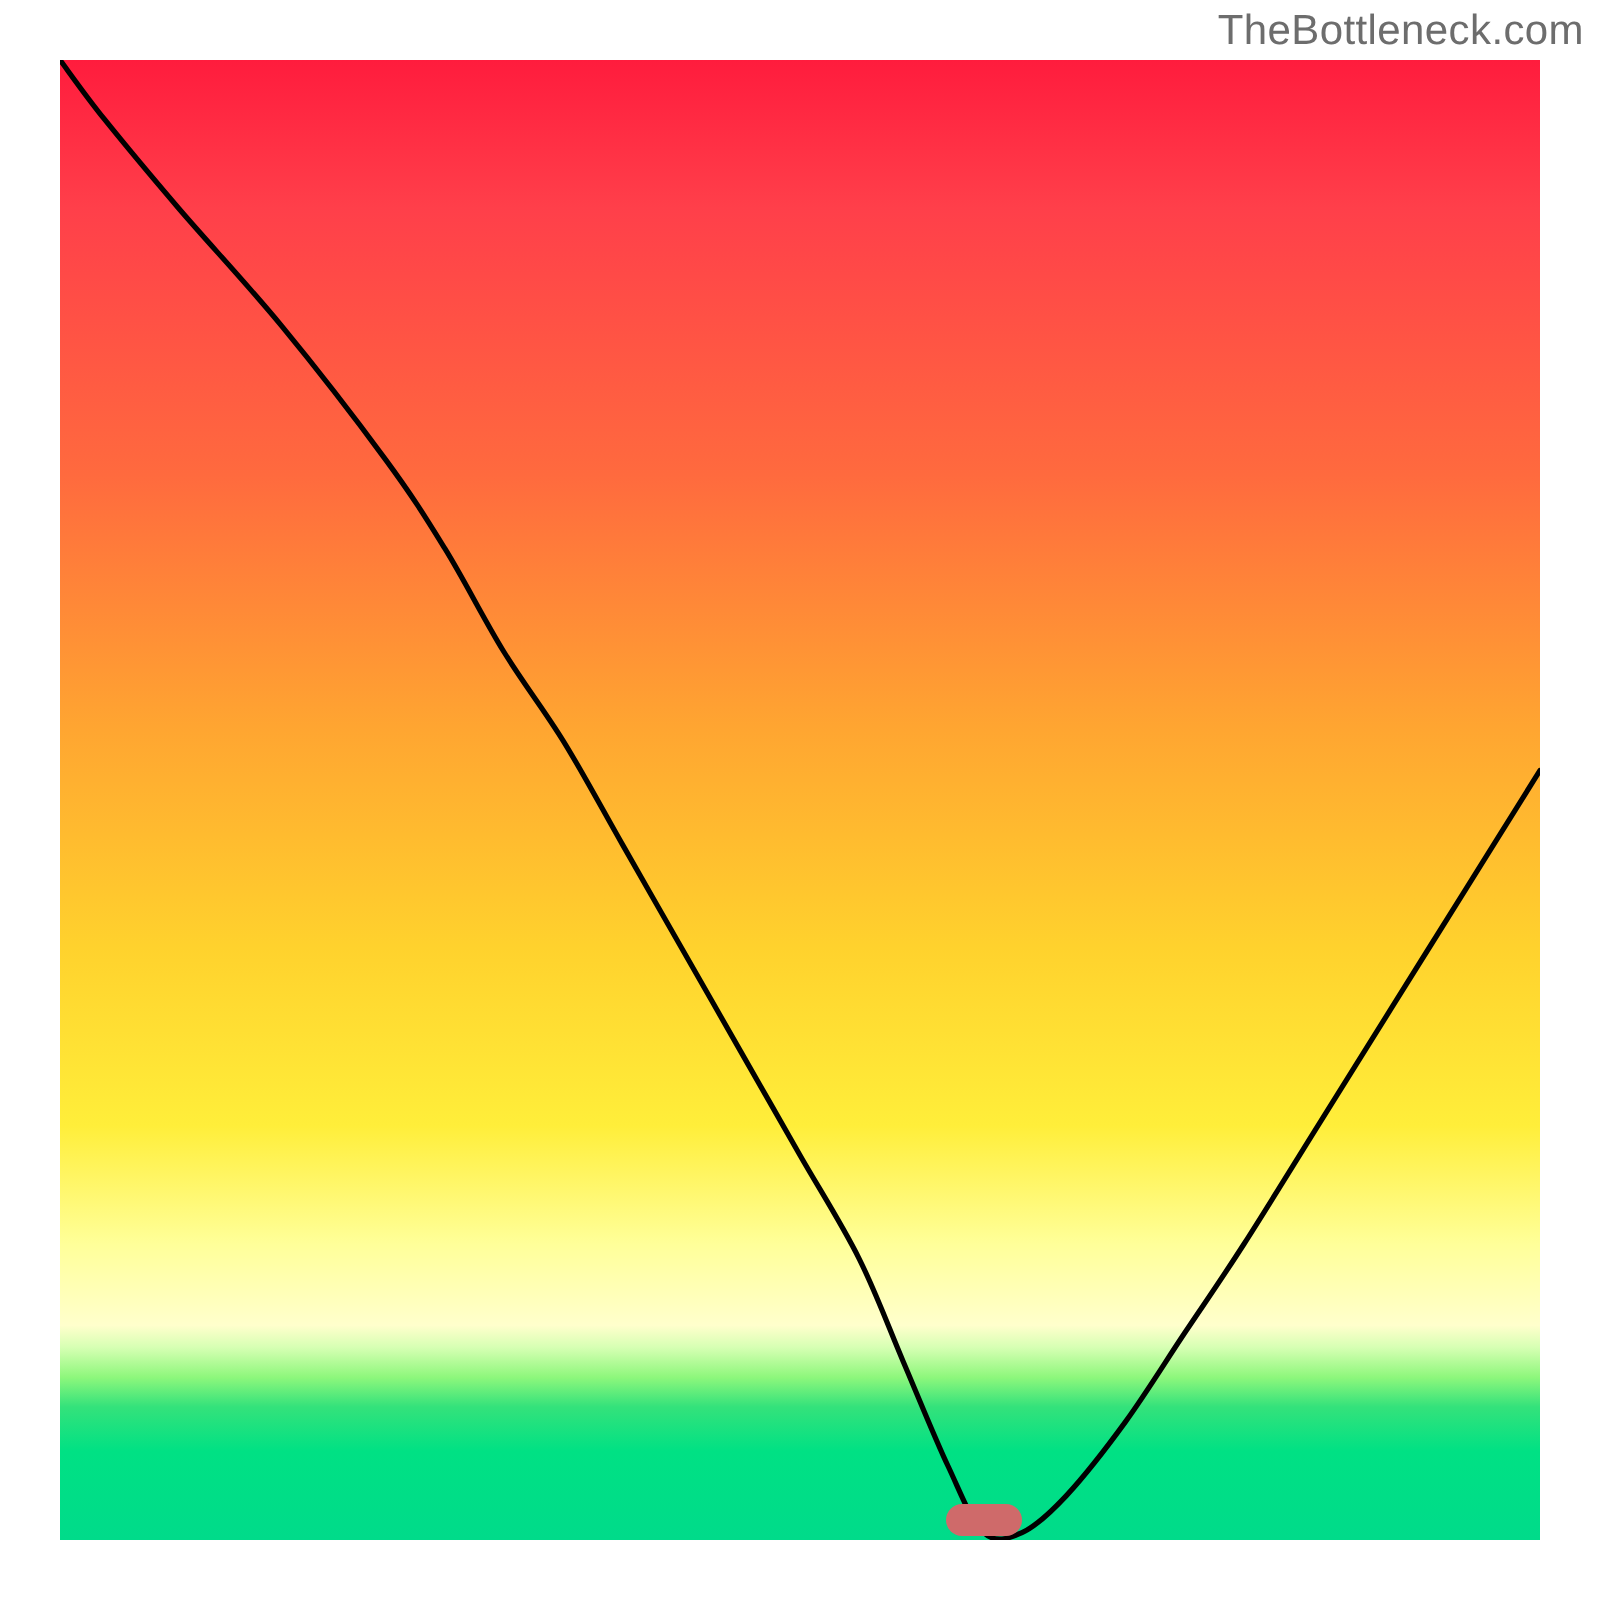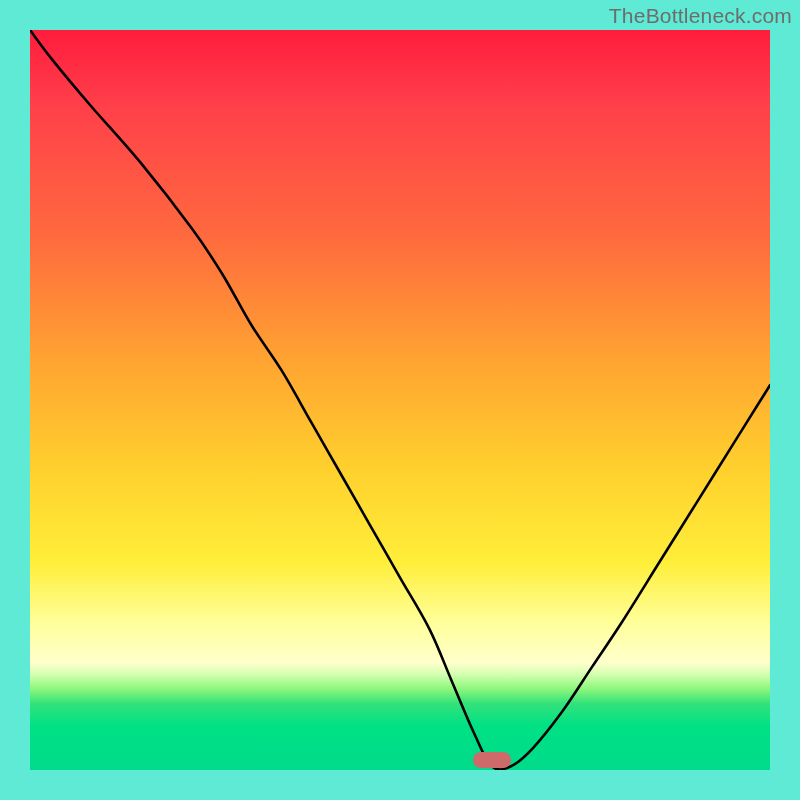--- a/index.html
+++ b/index.html
@@ -10,21 +10,21 @@
     background: #000;
     overflow: hidden;
     font-family: Arial, Helvetica, sans-serif;
   }
   .frame {
     position: absolute;
     left: 0;
     top: 0;
     width: 800px;
     height: 800px;
-    background: #5eead4;
+    background: #ffffff;
   }
   .plot {
     position: absolute;
     left: 30px;
     top: 30px;
     width: 740px;
     height: 740px;
     
     background: linear-gradient(to bottom,
       #ff1c3d 0%,

